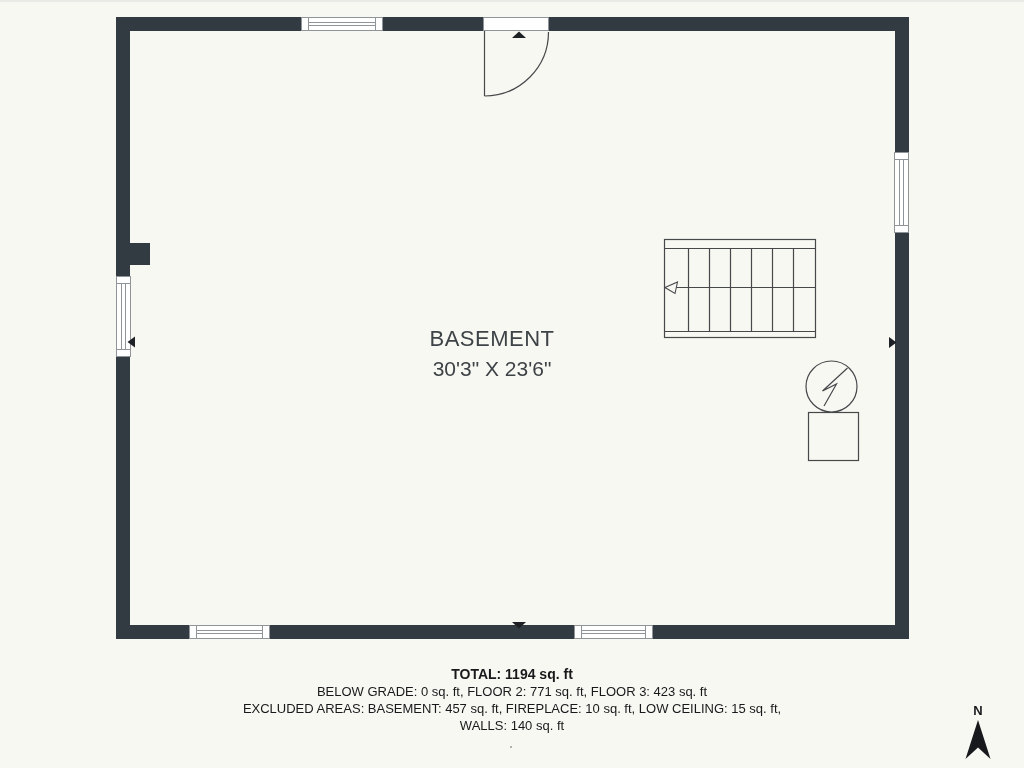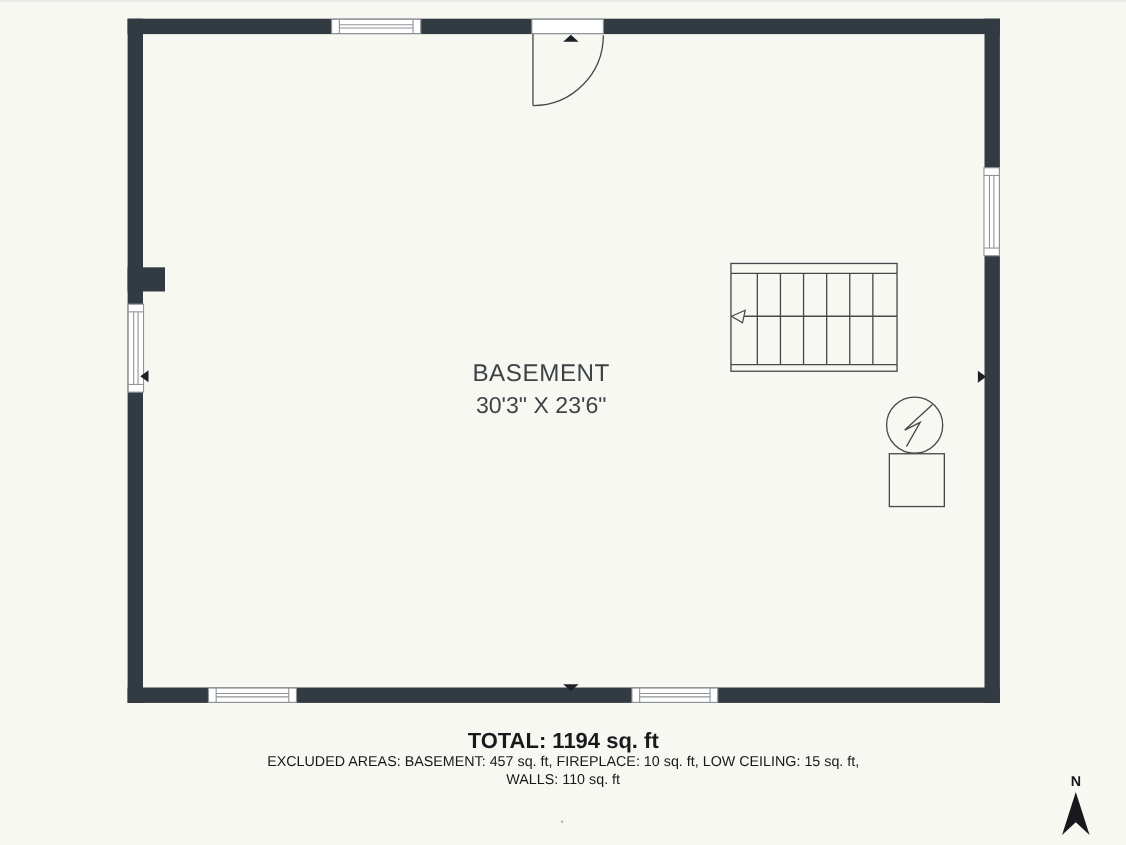--- a/index.html
+++ b/index.html
@@ -28,21 +28,21 @@
     text-align:center; color: var(--roomtext,#3e4347); white-space:nowrap;
   }
   .room-name { font-size:22px; letter-spacing:0.5px; }
   .room-dims { font-size:21px; margin-top:5px; }
 
   .summary {
     position:absolute; left:512px; top:666px; transform:translateX(-50%);
     text-align:center; color: var(--summarytext,#17191b);
     font-size:13px; line-height:17px; white-space:nowrap;
   }
-  .summary .total { font-size:20px; font-weight:bold; }
+  .summary .total { font-size:14px; font-weight:bold; }
 
   .compass-label {
     position:absolute; left:978px; top:703px; transform:translateX(-50%);
     font-size:13px; color: var(--compass,#17191c); font-weight:bold;
   }
   .stray-dot { position:absolute; left:510px; top:746px; width:2px; height:2px; background:#b3b3ab; }
 </style>
 </head>
 <body>
 
@@ -135,20 +135,21 @@
     <polygon class="compassfill" points="978,720 990.5,759 978,747.5 965.5,759"></polygon>
   </svg>
 
   <div class="room-label">
     <div class="room-name">BASEMENT</div>
     <div class="room-dims">30'3" X 23'6"</div>
   </div>
 
   <div class="summary">
     <div class="total">TOTAL: 1194 sq. ft</div>
+    <div>BELOW GRADE: 0 sq. ft, FLOOR 2: 771 sq. ft, FLOOR 3: 423 sq. ft</div>
     <div>EXCLUDED AREAS: BASEMENT: 457 sq. ft, FIREPLACE: 10 sq. ft, LOW CEILING: 15 sq. ft,</div>
-    <div>WALLS: 110 sq. ft</div>
+    <div>WALLS: 140 sq. ft</div>
   </div>
 
   <div class="compass-label">N</div>
 
   <div class="stray-dot"></div>
 </div>
 
 </body></html>

